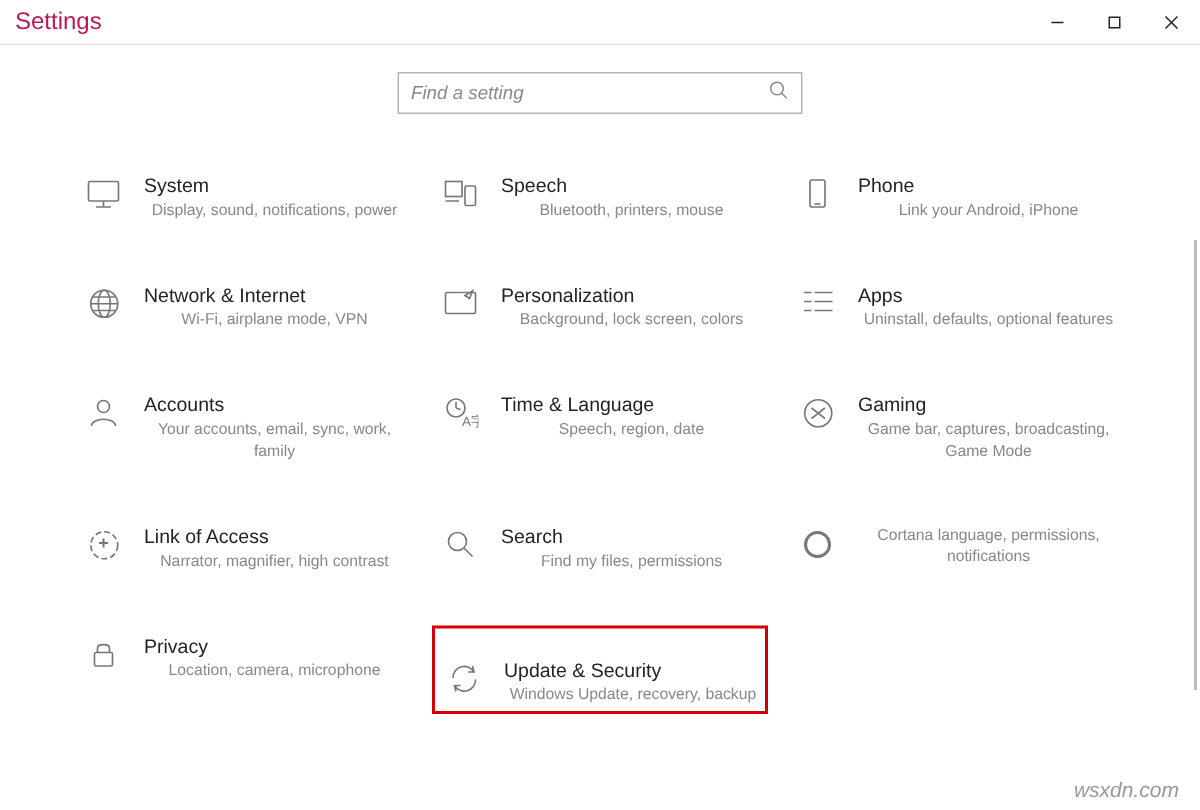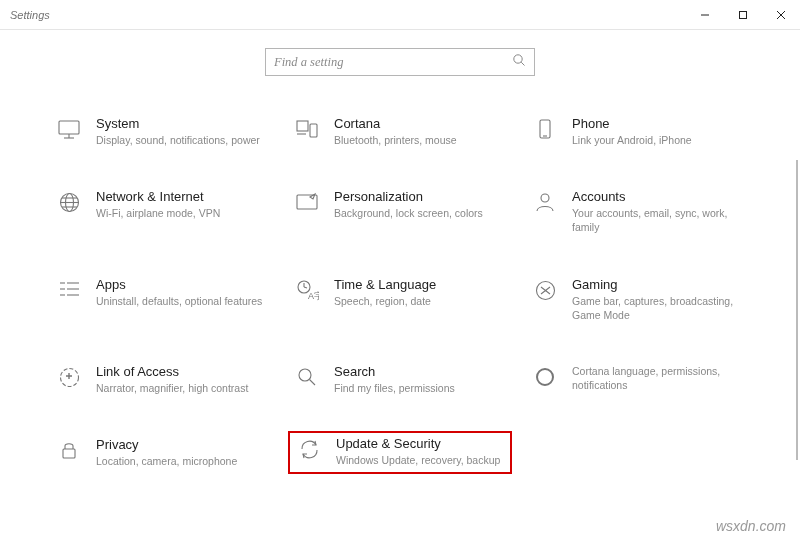--- a/index.html
+++ b/index.html
@@ -1,34 +1,34 @@
 <!DOCTYPE html>
 <html><head>
   <meta charset="utf-8">
   <style>
     * { margin:0; padding:0; box-sizing:border-box; font-family:"Segoe UI",Arial,sans-serif; }
     body { width:800px; height:540px; background:#fff; overflow:hidden; position:relative; }
     .titlebar { height:30px; display:flex; align-items:center; padding:0 0 0 10px; border-bottom:1px solid #e5e5e5; }
-    .titlebar-title { font-size:11px; color:#737373; flex:1;font-style:italic; }
+    .titlebar-title { font-size:16px; color:#be185d; flex:1; }
     .win-controls { display:flex; height:100%; }
     .win-btn { width:38px; display:flex; align-items:center; justify-content:center; }
     .win-btn svg { stroke:#222; stroke-width:1; fill:none; }
     .content { padding:18px 0 0 0; height:calc(100% - 30px); position:relative; }
     .searchbox { width:270px; height:28px; margin:0 auto 34px auto; border:1px solid #b5b5b5; display:flex; align-items:center; padding:0 8px; }
-    .searchbox input { border:none; outline:none; flex:1; font-size:12.5px; color:#555; background:transparent; font-style:italic;font-family:Liberation Serif, serif; }
+    .searchbox input { border:none; outline:none; flex:1; font-size:12.5px; color:#555; background:transparent; font-style:italic; }
     .searchbox input::placeholder { color:#8a8a8a; font-style:italic; }
     .searchbox .sicon { flex:0 0 14px; }
     .grid { width:700px; margin:16px auto; display:grid; grid-template-columns:repeat(3,1fr); column-gap:14px; row-gap:30px; }
     .tile { display:flex; align-items:flex-start; gap:12px; cursor:pointer; padding:6px 4px; }
-    .tile.highlight { border:2px solid #d40000; padding:3px 2px 4px 4px; }
+    .tile.highlight { border:2px solid #d40000; padding:20px 2px 4px 4px; }
     .ticon { flex:0 0 30px; display:flex; justify-content:center; align-items:flex-start; padding-top:2px; }
     .ticon svg { stroke:#777; stroke-width:1.1; fill:none; }
     .ttext { flex:1; min-width:0; }
     .ttitle { font-size:13px; color:#222; margin-bottom:2px; }
-    .tdesc { font-size:10.5px; color:#888; line-height:1.35; }
+    .tdesc { font-size:10.5px; color:#888; line-height:1.35;text-align:center; }
     .scrollbar { position:absolute; right:2px; top:130px; width:2px; height:300px; background:#bbb; }
     .watermark { position:absolute; right:14px; bottom:6px; font-size:14px; color:#999; font-style:italic; }
   </style>
 </head>
 <body>
 
 <div class="titlebar">
   <span class="titlebar-title">Settings</span>
   <div class="win-controls">
     <div class="win-btn">
@@ -78,21 +78,21 @@
 
     <div class="tile">
       <span class="ticon">
           <svg width="24" height="22" viewBox="0 0 24 22">
             <rect x="2" y="3" width="11" height="10"></rect>
             <rect x="15" y="6" width="7" height="13" rx="1"></rect>
             <line x1="2" y1="16" x2="11" y2="16"></line>
           </svg>
         </span>
       <div class="ttext">
-          <div class="ttitle">Cortana</div>
+          <div class="ttitle">Speech</div>
           <div class="tdesc">Bluetooth, printers, mouse</div>
         </div>
     </div>
 
     <div class="tile">
       <span class="ticon">
           <svg width="22" height="22" viewBox="0 0 22 22">
             <rect x="6" y="2" width="10" height="18" rx="1.5"></rect>
             <line x1="9" y1="18" x2="13" y2="18"></line>
           </svg>
@@ -122,33 +122,20 @@
     <div class="tile">
       <span class="ticon">
           <svg width="24" height="22" viewBox="0 0 24 22">
             <rect x="2" y="4" width="20" height="14" rx="1"></rect>
             <path d="M15 6 L20 3 L18 8 Z"></path>
           </svg>
         </span>
       <div class="ttext">
           <div class="ttitle">Personalization</div>
           <div class="tdesc">Background, lock screen, colors</div>
-        </div>
-    </div>
-
-    <div class="tile">
-      <span class="ticon">
-          <svg width="22" height="22" viewBox="0 0 22 22">
-            <circle cx="11" cy="7" r="4"></circle>
-            <path d="M3 20 C3 14 19 14 19 20"></path>
-          </svg>
-        </span>
-      <div class="ttext">
-          <div class="ttitle">Accounts</div>
-          <div class="tdesc">Your accounts, email, sync, work, family</div>
         </div>
     </div>
 
     <div class="tile">
       <span class="ticon">
           <svg width="23" height="20" viewBox="0 0 23 20">
             <line x1="2" y1="4" x2="7" y2="4"></line>
             <line x1="9" y1="4" x2="21" y2="4"></line>
             <line x1="2" y1="10" x2="7" y2="10"></line>
             <line x1="9" y1="10" x2="21" y2="10"></line>
@@ -157,20 +144,33 @@
           </svg>
         </span>
       <div class="ttext">
           <div class="ttitle">Apps</div>
           <div class="tdesc">Uninstall, defaults, optional features</div>
         </div>
     </div>
 
     <div class="tile">
       <span class="ticon">
+          <svg width="22" height="22" viewBox="0 0 22 22">
+            <circle cx="11" cy="7" r="4"></circle>
+            <path d="M3 20 C3 14 19 14 19 20"></path>
+          </svg>
+        </span>
+      <div class="ttext">
+          <div class="ttitle">Accounts</div>
+          <div class="tdesc">Your accounts, email, sync, work, family</div>
+        </div>
+    </div>
+
+    <div class="tile">
+      <span class="ticon">
           <svg width="23" height="22" viewBox="0 0 23 22">
             <circle cx="8" cy="8" r="6"></circle>
             <line x1="8" y1="8" x2="8" y2="4"></line>
             <line x1="8" y1="8" x2="11" y2="9"></line>
             <text x="12" y="20" font-size="9" stroke="none" fill="#777">A字</text>
           </svg>
         </span>
       <div class="ttext">
           <div class="ttitle">Time &amp; Language</div>
           <div class="tdesc">Speech, region, date</div>

